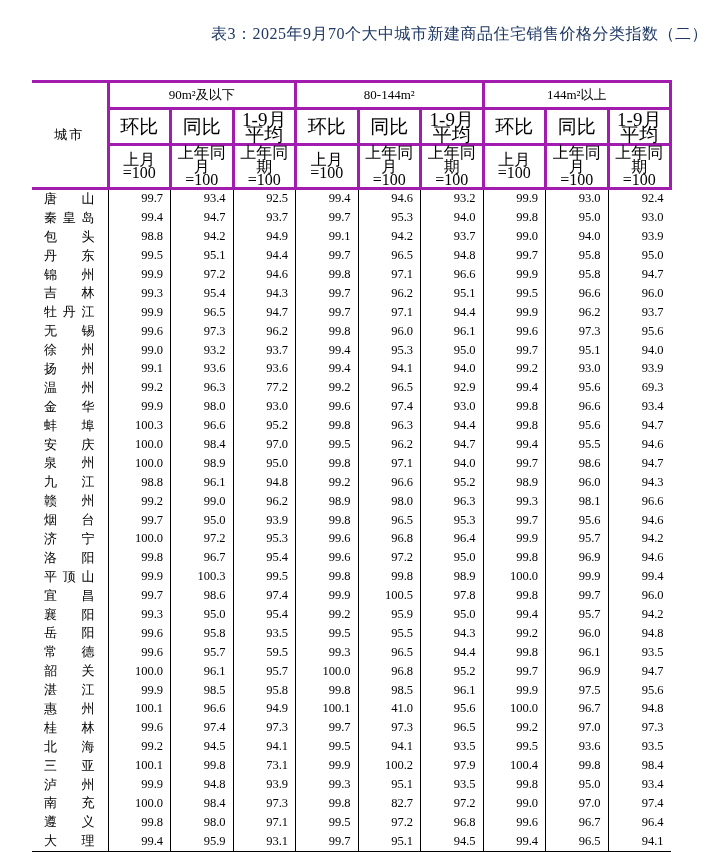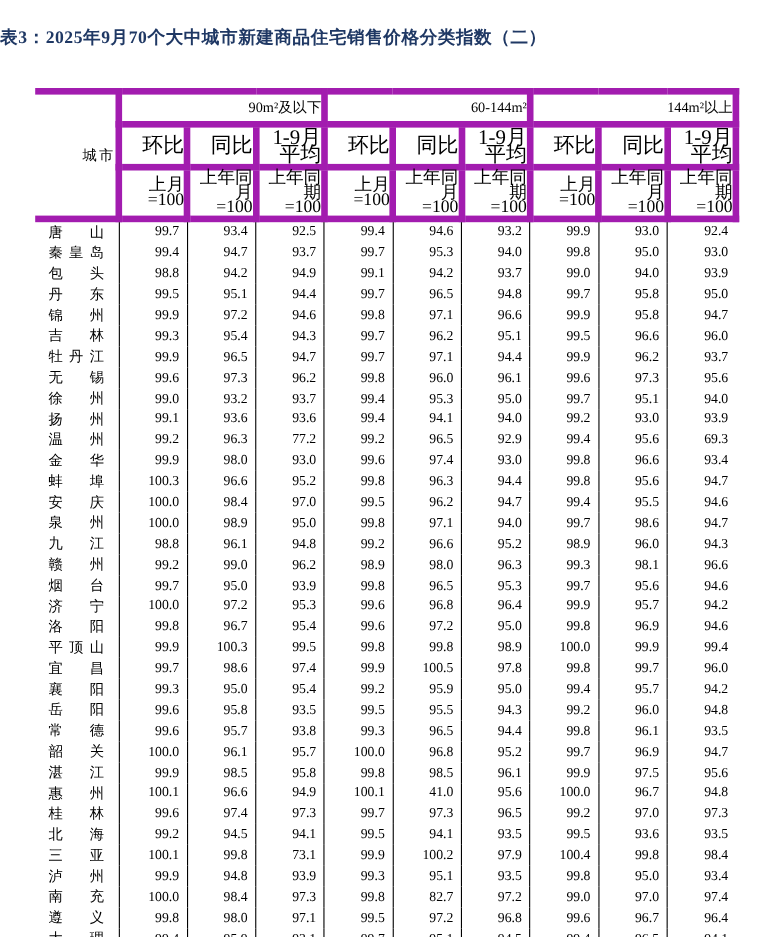--- a/index.html
+++ b/index.html
@@ -11,44 +11,44 @@
     background: #ffffff;
     overflow: hidden;
     font-family: "Liberation Serif", "DejaVu Serif", serif;
     color: #000000;
   }
   .page-title {
     position: absolute;
     top: 24px;
     left: 0;
     width: 708px;
-    text-align: left;
+    text-align: right;
     font-size: 16px;
-    font-weight: 700;
+    font-weight: 400;
     color: #1f3864;
     letter-spacing: 0.5px;
   }
   table.idx {
     position: absolute;
     left: 32px;
     top: 80px;
     width: 640px;
     table-layout: fixed;
     border-collapse: collapse;
     border-top: 2.5px solid #000;
     border-bottom: 2.5px solid #000;
     font-size: 12.5px;
   }
   col.c-city { width: 76px; }
   thead th {
     font-weight: 400;
-    text-align: right;
+    text-align: center;
     vertical-align: middle;
     white-space: pre-line;
-    border: 6px solid #a21caf;
+    border: 3px solid #a21caf;
     padding: 0;
   }
   th.city-h {
     border-left: none;
     font-size: 13.5px;
     letter-spacing: 2px;
     margin-top: 29px;
   }
   tr.h-groups th { height: 24px; font-size: 13px; }
   tr.h-metrics th { height: 33px; font-size: 19px; line-height: 15px; }
@@ -89,21 +89,21 @@
         <col>
         <col>
         <col>
         <col>
         <col>
     </colgroup>
     <thead>
       <tr class="h-groups">
         <th class="city-h" rowspan="3">城市</th>
         <th colspan="3">90m²及以下</th>
-        <th colspan="3">60-144m²</th>
+        <th colspan="3">80-144m²</th>
         <th colspan="3">144m²以上</th>
       </tr>
       <tr class="h-metrics">
         <th>环比</th>
         <th>同比</th>
         <th>1-9月
 平均</th>
         <th>环比</th>
         <th>同比</th>
         <th>1-9月
@@ -545,21 +545,21 @@
         </tr>
         <tr>
           <td class="city">
             <span class="city-inner">
               <span>常</span>
               <span>德</span>
             </span>
           </td>
           <td class="num">99.6</td>
           <td class="num">95.7</td>
-          <td class="num">93.8</td>
+          <td class="num">59.5</td>
           <td class="num">99.3</td>
           <td class="num">96.5</td>
           <td class="num">94.4</td>
           <td class="num">99.8</td>
           <td class="num">96.1</td>
           <td class="num">93.5</td>
         </tr>
         <tr>
           <td class="city">
             <span class="city-inner">

